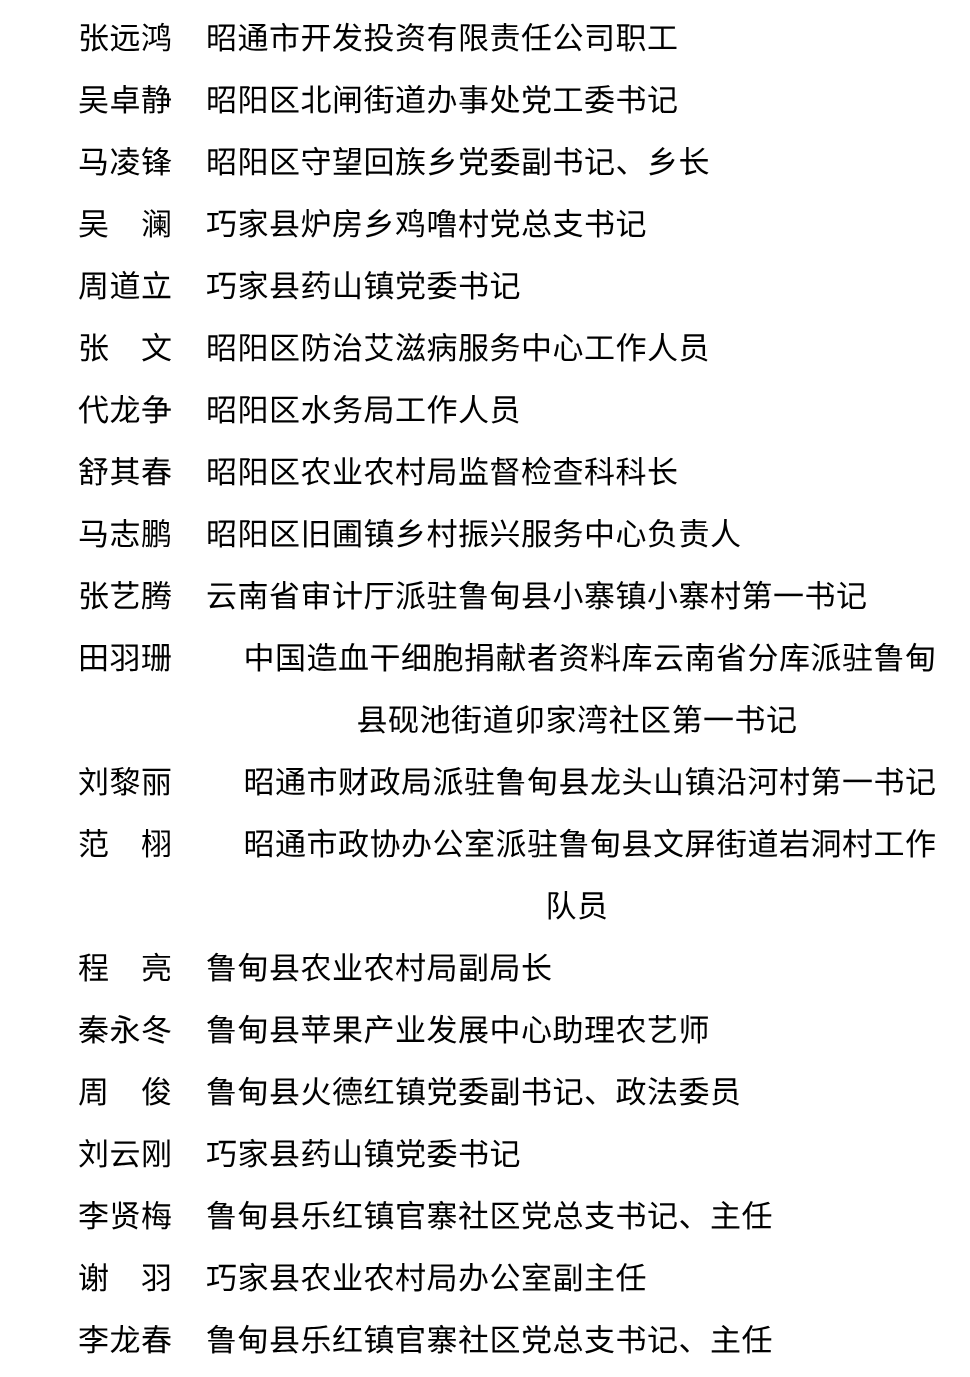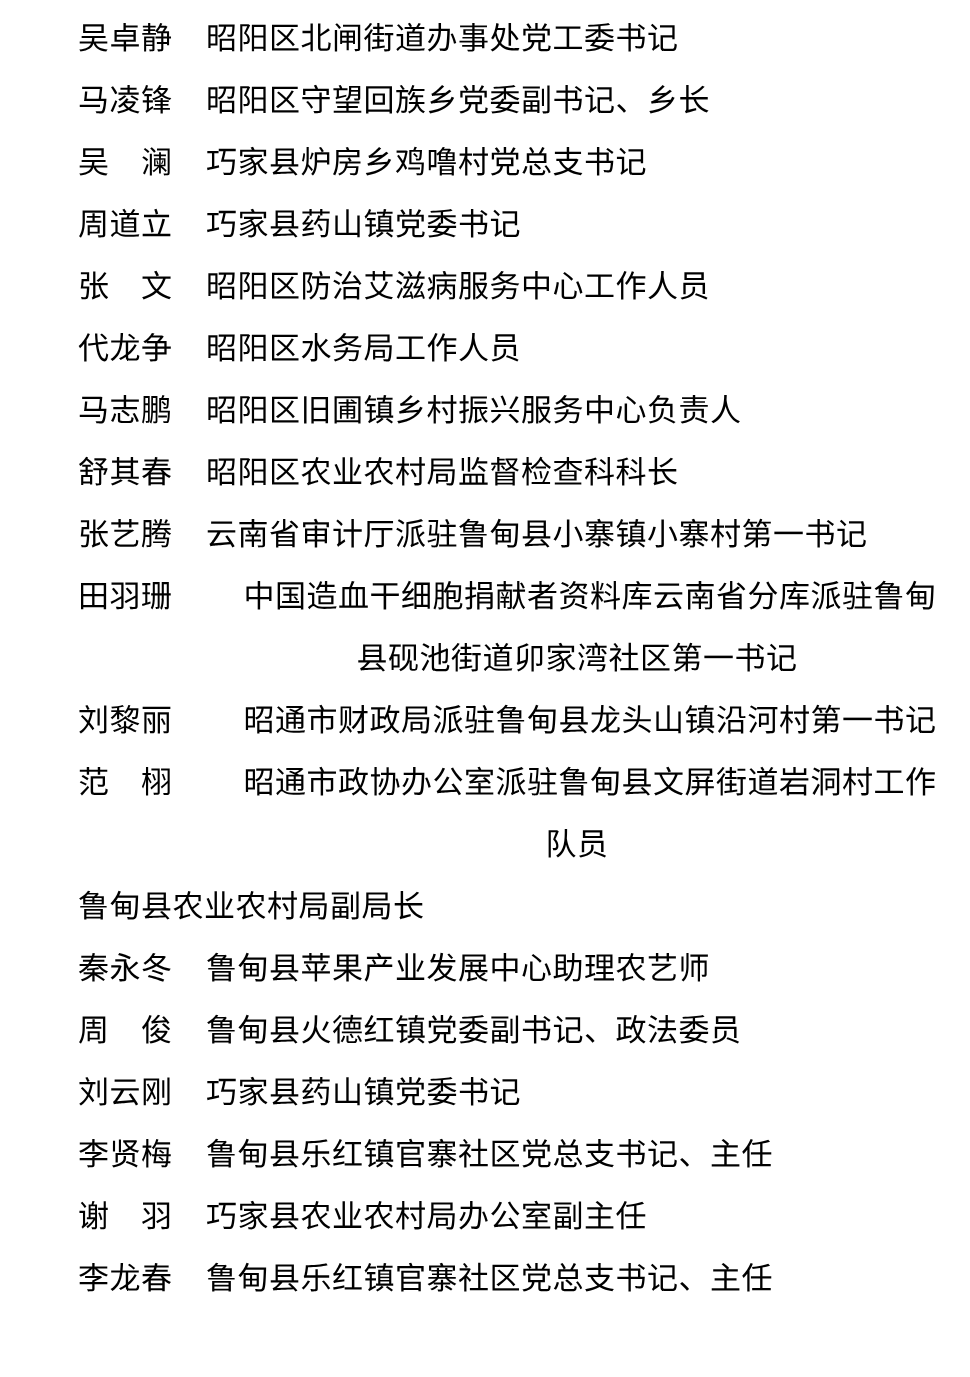--- a/index.html
+++ b/index.html
@@ -44,20 +44,24 @@
     text-indent: 26px;
     text-align: center;
   }
 </style>
 </head>
 <body>
 
 <div class="page">
   <div id="entry-list">
       <div class="entry">
+        <span class="name">张远鸿</span>
+        <span class="title">昭通市开发投资有限责任公司职工</span>
+      </div>
+      <div class="entry">
         <span class="name">吴卓静</span>
         <span class="title">昭阳区北闸街道办事处党工委书记</span>
       </div>
       <div class="entry">
         <span class="name">马凌锋</span>
         <span class="title">昭阳区守望回族乡党委副书记、乡长</span>
       </div>
       <div class="entry">
         <span class="name">吴　澜</span>
         <span class="title">巧家县炉房乡鸡噜村党总支书记</span>
@@ -68,44 +72,45 @@
       </div>
       <div class="entry">
         <span class="name">张　文</span>
         <span class="title">昭阳区防治艾滋病服务中心工作人员</span>
       </div>
       <div class="entry">
         <span class="name">代龙争</span>
         <span class="title">昭阳区水务局工作人员</span>
       </div>
       <div class="entry">
+        <span class="name">舒其春</span>
+        <span class="title">昭阳区农业农村局监督检查科科长</span>
+      </div>
+      <div class="entry">
         <span class="name">马志鹏</span>
         <span class="title">昭阳区旧圃镇乡村振兴服务中心负责人</span>
-      </div>
-      <div class="entry">
-        <span class="name">舒其春</span>
-        <span class="title">昭阳区农业农村局监督检查科科长</span>
       </div>
       <div class="entry">
         <span class="name">张艺腾</span>
         <span class="title">云南省审计厅派驻鲁甸县小寨镇小寨村第一书记</span>
       </div>
       <div class="entry indent">
         <span class="name">田羽珊</span>
         <span class="title">中国造血干细胞捐献者资料库云南省分库派驻鲁甸县砚池街道卯家湾社区第一书记</span>
       </div>
       <div class="entry indent">
         <span class="name">刘黎丽</span>
         <span class="title">昭通市财政局派驻鲁甸县龙头山镇沿河村第一书记</span>
       </div>
       <div class="entry indent">
         <span class="name">范　栩</span>
         <span class="title">昭通市政协办公室派驻鲁甸县文屏街道岩洞村工作队员</span>
       </div>
       <div class="entry">
+        <span class="name">程　亮</span>
         <span class="title">鲁甸县农业农村局副局长</span>
       </div>
       <div class="entry">
         <span class="name">秦永冬</span>
         <span class="title">鲁甸县苹果产业发展中心助理农艺师</span>
       </div>
       <div class="entry">
         <span class="name">周　俊</span>
         <span class="title">鲁甸县火德红镇党委副书记、政法委员</span>
       </div>

